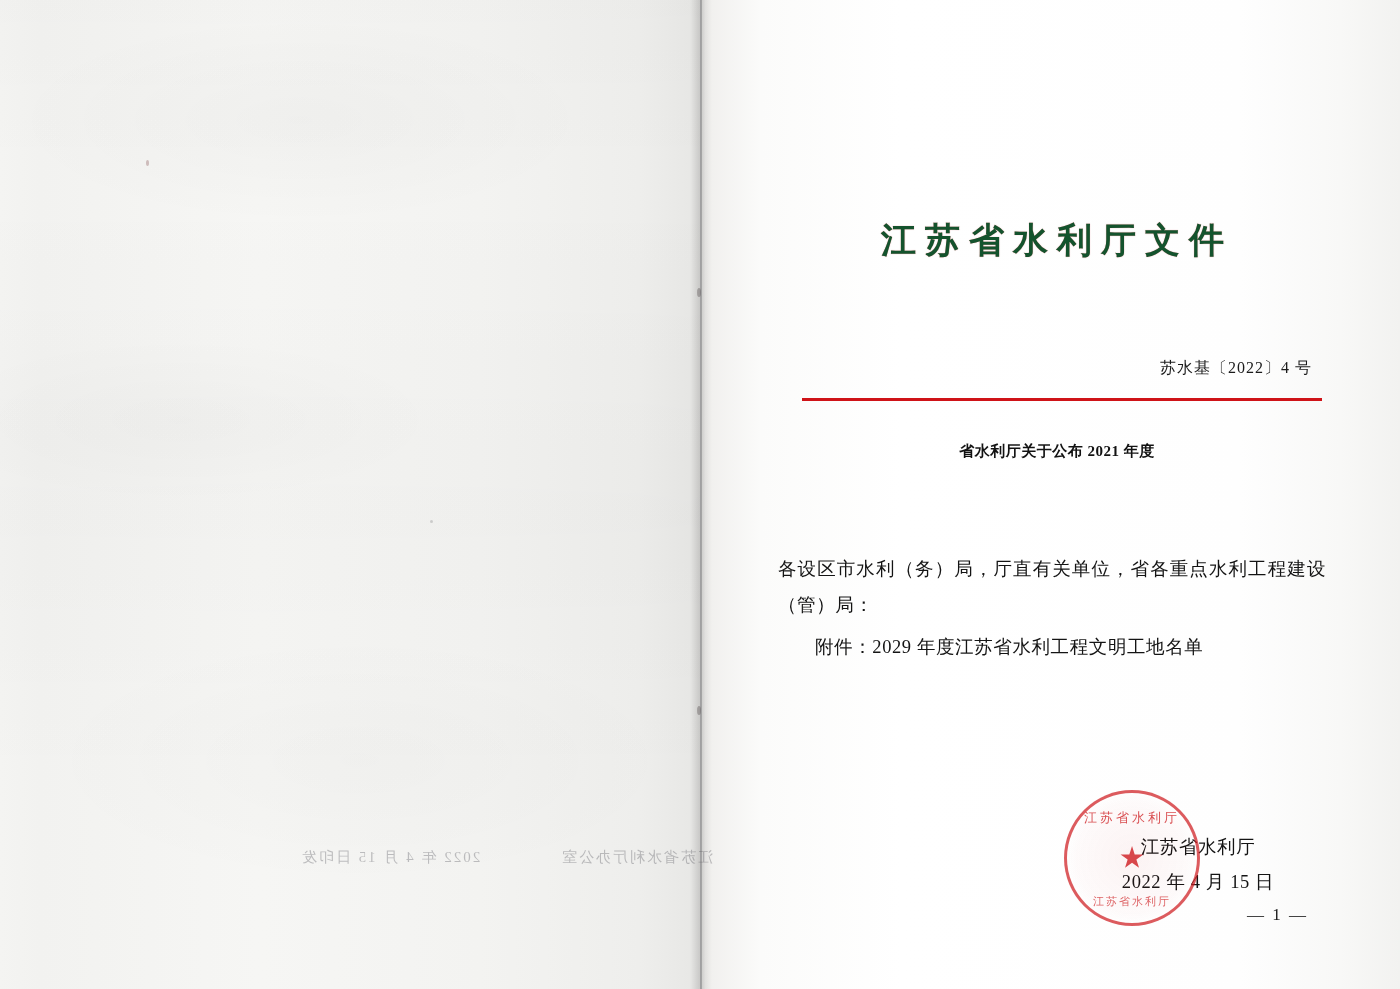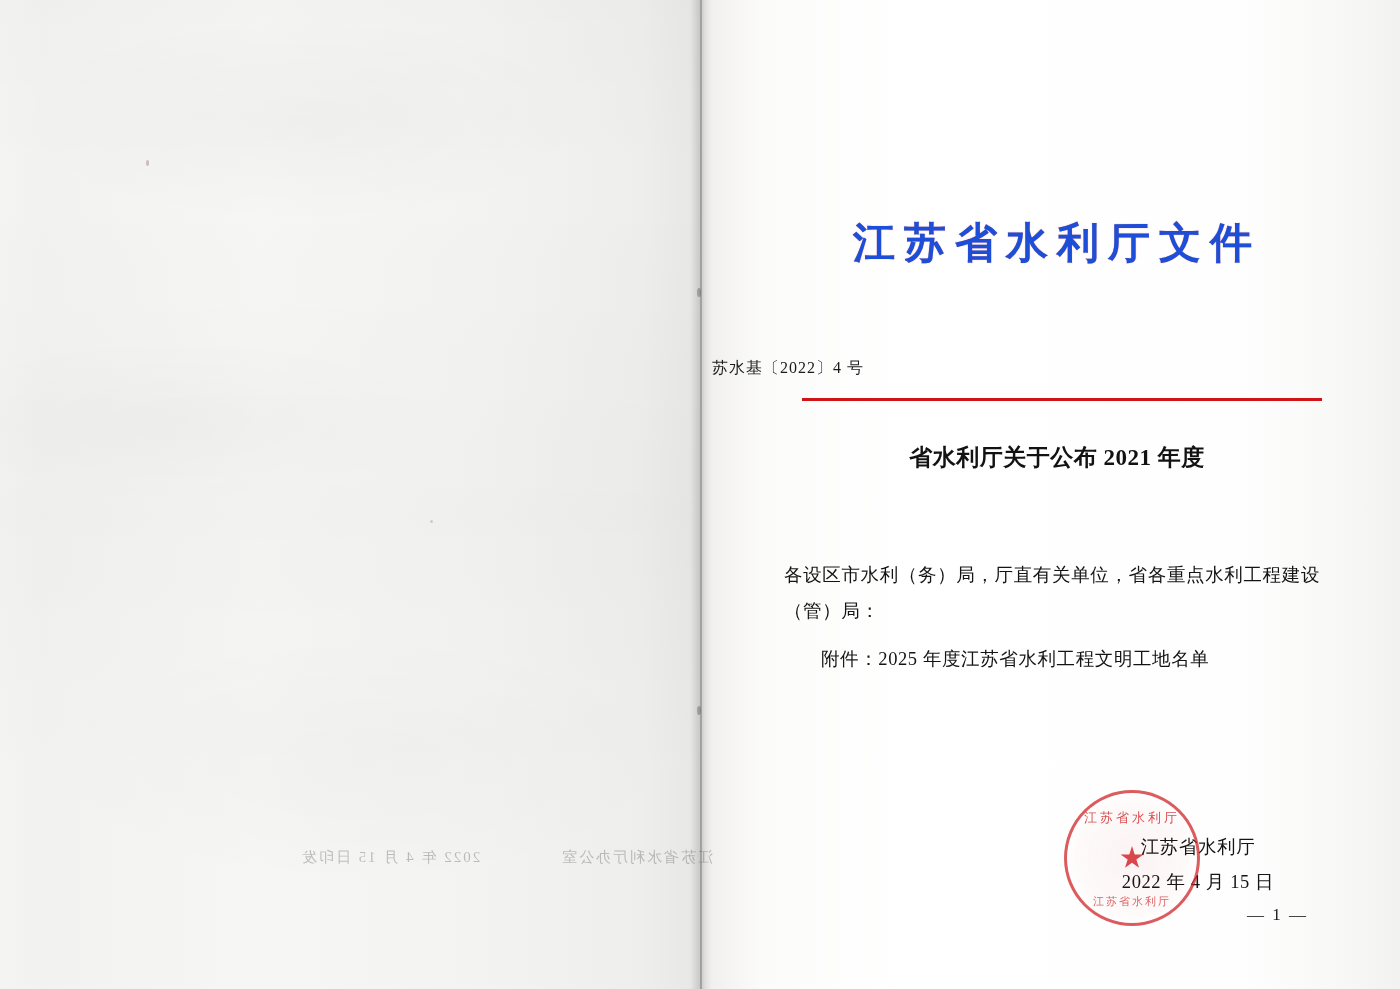--- a/index.html
+++ b/index.html
@@ -76,75 +76,75 @@
     width: 688px;
     height: 989px;
   }
 
   .masthead {
     position: absolute;
     left: 60px;
     top: 222px;
     width: 570px;
     text-align: center;
-    color: #1d4ed8;
+    color: #14532d;
     font-family: "DejaVu Serif", "Liberation Serif", serif;
     font-weight: bold;
-    font-size: 42px;
+    font-size: 35px;
     letter-spacing: 9px;
     line-height: 1.0;
     text-shadow: 0 0 1px rgba(208,18,26,0.5);
     white-space: nowrap;
   }
 
   .doc-number {
     position: absolute;
     left: 0;
     top: 358px;
     width: 600px;
-    text-align: left;
+    text-align: right;
     font-size: 16px;
     color: #1b1b1b;
     letter-spacing: 1px;
   }
 
   .red-rule {
     position: absolute;
     left: 90px;
     top: 398px;
     width: 520px;
     height: 2.5px;
     background: #cf1318;
   }
 
   .title {
     position: absolute;
     left: 55px;
     top: 440px;
     width: 580px;
     text-align: center;
-    font-size: 23px;
+    font-size: 15px;
     font-weight: bold;
     line-height: 1.55;
     color: #121212;
     letter-spacing: 0.5px;
   }
 
   .body-text {
     position: absolute;
     left: 60px;
     top: 545px;
     width: 560px;
     font-size: 18.5px;
     line-height: 1.95;
     color: #141414;
     letter-spacing: 0.6px;
     text-align: justify;
   }
-  .body-text p { margin: 12px; }
+  .body-text p { margin: 6px; }
   .indent2 { text-indent: 2em; }
 
   .signature {
     position: absolute;
     right: 72px;
     top: 830px;
     width: 260px;
     text-align: center;
     font-size: 18.5px;
     line-height: 1.9;
@@ -238,21 +238,21 @@
   <div class="doc-number">苏水基〔2022〕4 号</div>
 
   <div class="red-rule"></div>
 
   <div class="title">
     <div>省水利厅关于公布 2021 年度</div>
   </div>
 
   <div class="body-text">
     <p>各设区市水利（务）局，厅直有关单位，省各重点水利工程建设（管）局：</p>
-    <p class="indent2">附件：2025 年度江苏省水利工程文明工地名单</p>
+    <p class="indent2">附件：2029 年度江苏省水利工程文明工地名单</p>
   </div>
 
   <div class="signature">
     <div>江苏省水利厅</div>
     <div>2022 年 4 月 15 日</div>
   </div>
 
   <div class="seal">
     <div class="seal-text-top">江苏省水利厅</div>
     <div class="seal-star">★</div>

